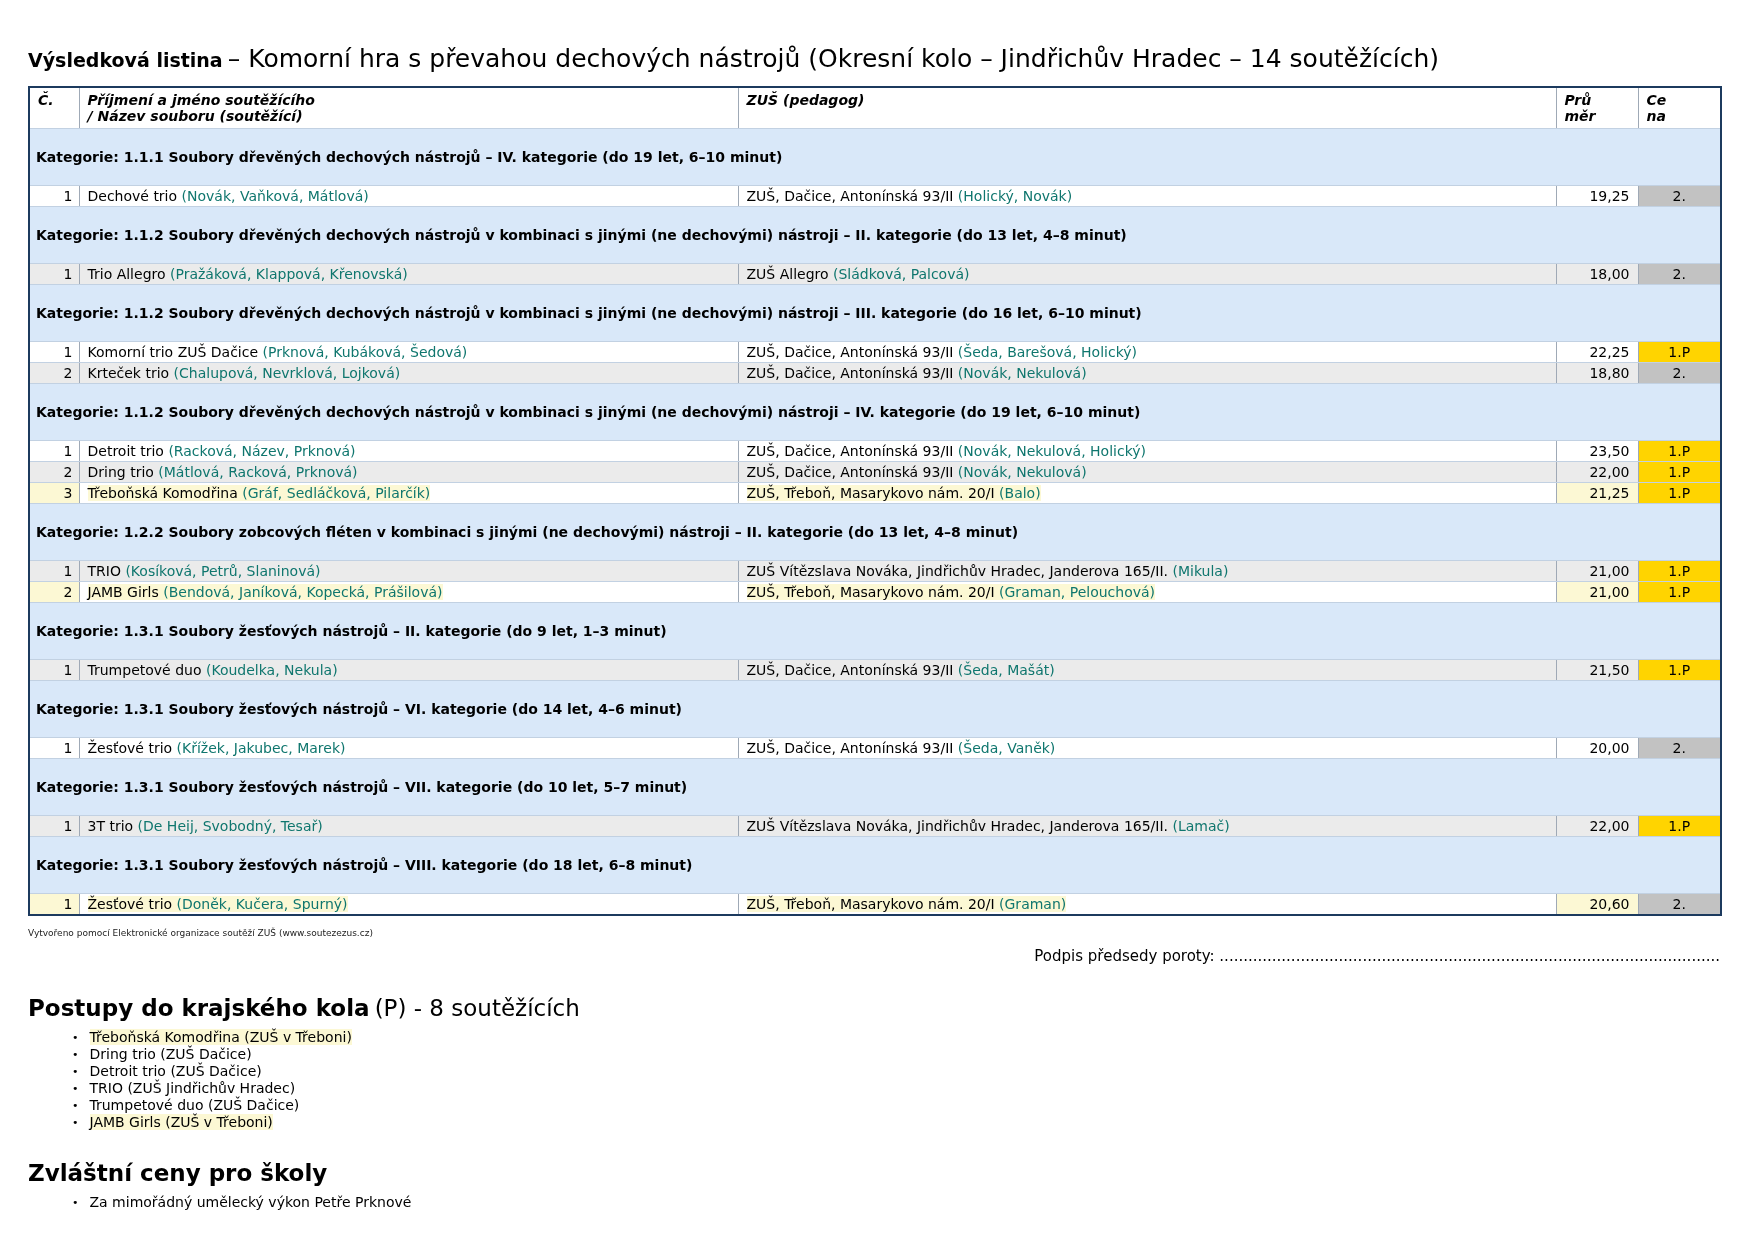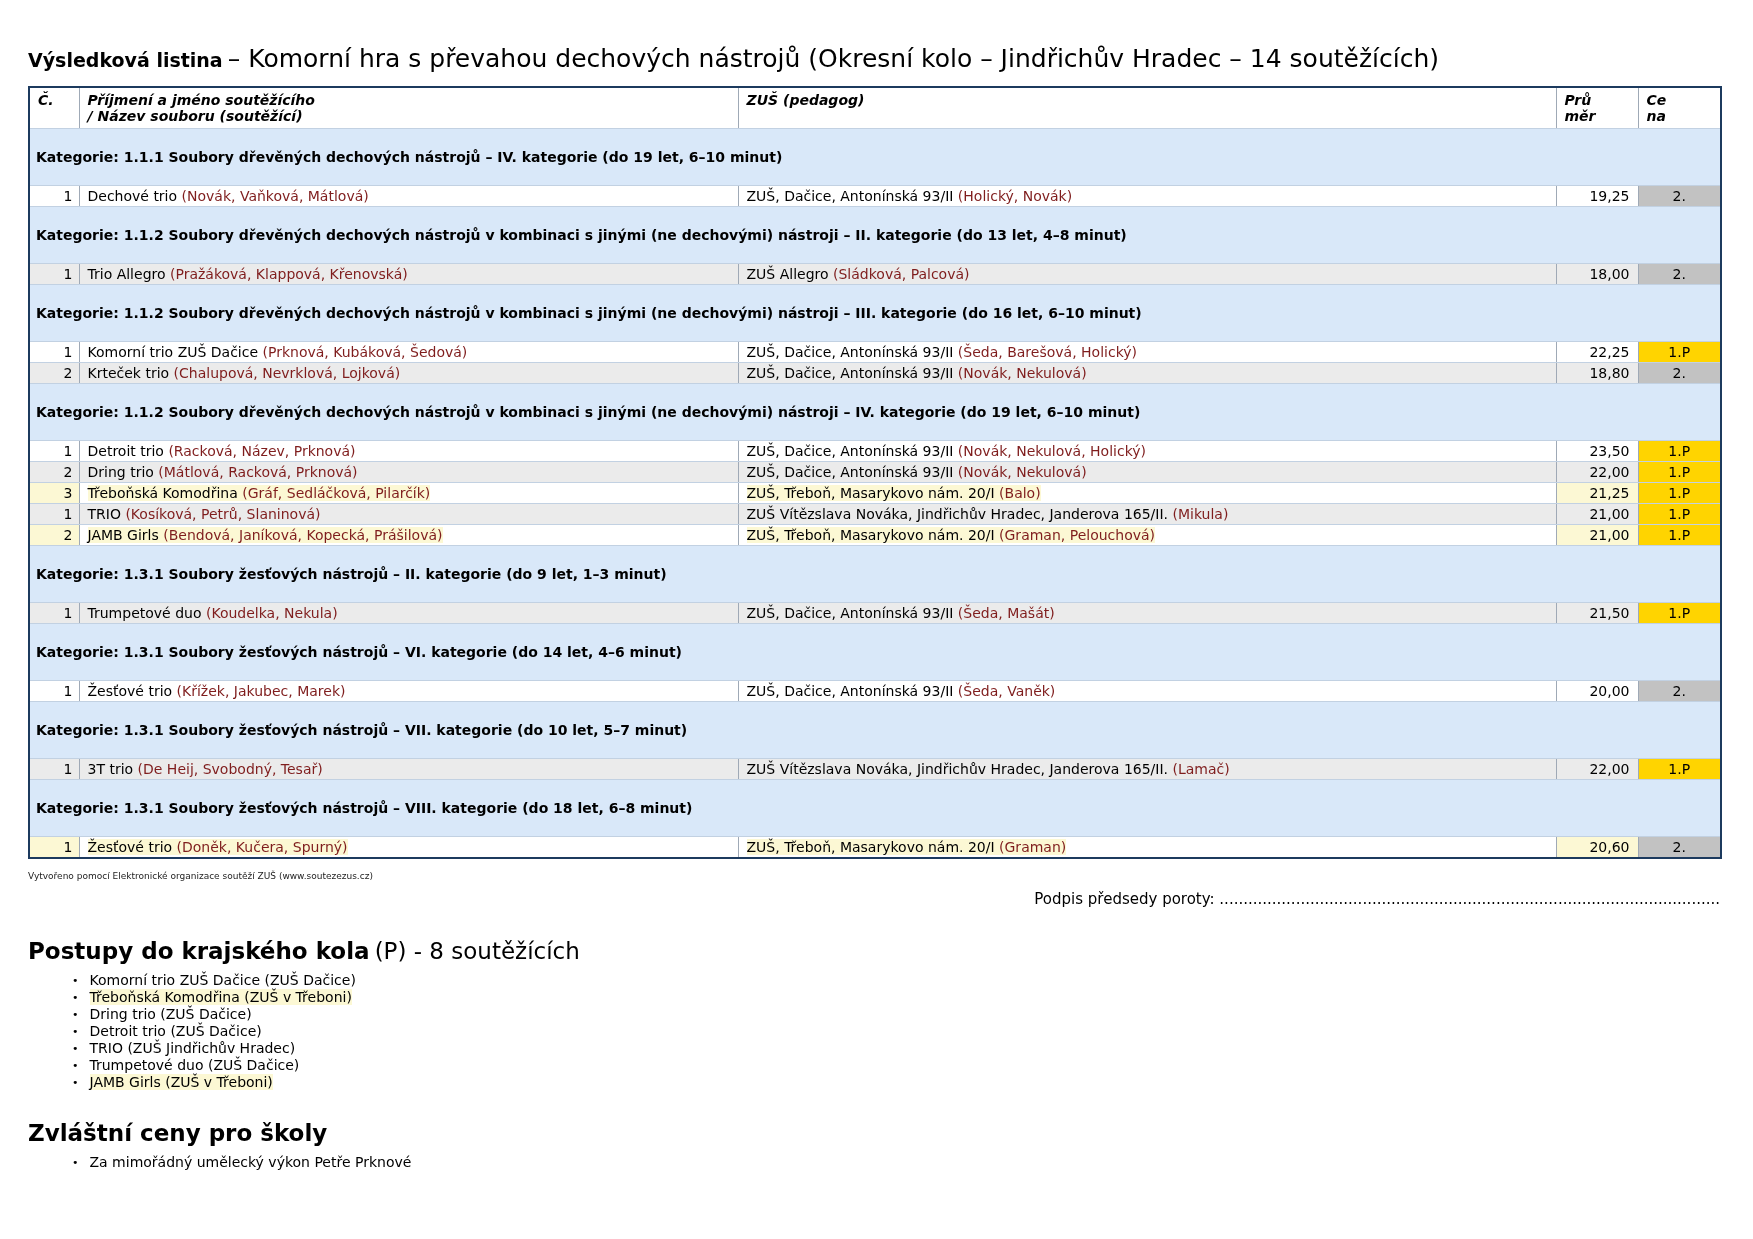--- a/index.html
+++ b/index.html
@@ -27,21 +27,21 @@
   }
   thead th { font-style:italic; font-weight:bold; text-align:left; background:#fff; padding-top:4px; padding-bottom:4px; }
   th.h-avg, th.h-award { white-space:pre-line; }
   tr.cat td {
     background:#d9e8f9; font-weight:bold; font-size:14px; padding:20px 6px; line-height:16px;
   }
   tr.row td.c-num  { text-align:right; padding-right:6px; }
   tr.row td.c-avg  { text-align:right; }
   tr.row td.c-award{ text-align:center; }
   tr.row.alt td { background:#ebebeb; }
-  .muted { color:#7f1d1d; }
+  .muted { color:#0f766e; }
   td.c-award.a1 { background:#ffd400 !important; }
   td.c-award.a2 { background:#c2c2c2 !important; }
   tr.hl .htx { background:#fcf8d4; }
   tr.hl td.c-num, tr.hl td.c-avg { background:#fcf8d4 !important; }
   
   .gen-note { margin-top:12px; font-size:9px; color:#222; }
   .signature { width:1692px; text-align:right; font-size:15px; margin-top:9px; }
   
   .section-heading { margin-top:30px; white-space:nowrap; }
   .section-heading .hb { font-size:23px; font-weight:bold; }
@@ -137,20 +137,23 @@
           <td class="c-avg">22,00</td>
           <td class="c-award a1">1.P</td>
         </tr>
         <tr class="row hl">
           <td class="c-num">3</td>
           <td class="c-name"><span class="htx"><span>Třeboňská Komodřina</span> <span class="muted">(Gráf, Sedláčková, Pilarčík)</span></span></td>
           <td class="c-school"><span class="htx"><span>ZUŠ, Třeboň, Masarykovo nám. 20/I</span> <span class="muted">(Balo)</span></span></td>
           <td class="c-avg">21,25</td>
           <td class="c-award a1">1.P</td>
         </tr>
+        <tr class="cat">
+          <td colspan="5">Kategorie: 1.2.2 Soubory zobcových fléten v kombinaci s jinými (ne dechovými) nástroji – II. kategorie (do 13 let, 4–8 minut)</td>
+        </tr>
         <tr class="row alt">
           <td class="c-num">1</td>
           <td class="c-name"><span class="htx"><span>TRIO</span> <span class="muted">(Kosíková, Petrů, Slaninová)</span></span></td>
           <td class="c-school"><span class="htx"><span>ZUŠ Vítězslava Nováka, Jindřichův Hradec, Janderova 165/II.</span> <span class="muted">(Mikula)</span></span></td>
           <td class="c-avg">21,00</td>
           <td class="c-award a1">1.P</td>
         </tr>
         <tr class="row hl">
           <td class="c-num">2</td>
           <td class="c-name"><span class="htx"><span>JAMB Girls</span> <span class="muted">(Bendová, Janíková, Kopecká, Prášilová)</span></span></td>
@@ -206,21 +209,20 @@
   <div class="signature">
     <span>Podpis předsedy poroty:</span>
     <span>.........................................................................................................</span>
   </div>
 
   <div class="section-heading">
     <span class="hb">Postupy do krajského kola</span>
     <span class="hr">(P) - 8 soutěžících</span>
   </div>
   <ul class="dotlist">
-      <li><span>Komorní trio ZUŠ Dačice (ZUŠ Dačice)</span></li>
       <li><span class="htx hl-on" style="background: rgb(252, 248, 212);">Třeboňská Komodřina (ZUŠ v Třeboni)</span></li>
       <li><span>Dring trio (ZUŠ Dačice)</span></li>
       <li><span>Detroit trio (ZUŠ Dačice)</span></li>
       <li><span>TRIO (ZUŠ Jindřichův Hradec)</span></li>
       <li><span>Trumpetové duo (ZUŠ Dačice)</span></li>
       <li><span class="htx hl-on" style="background: rgb(252, 248, 212);">JAMB Girls (ZUŠ v Třeboni)</span></li>
     </ul>
 
   <div class="section-heading">
     <span class="hb">Zvláštní ceny pro školy</span>

